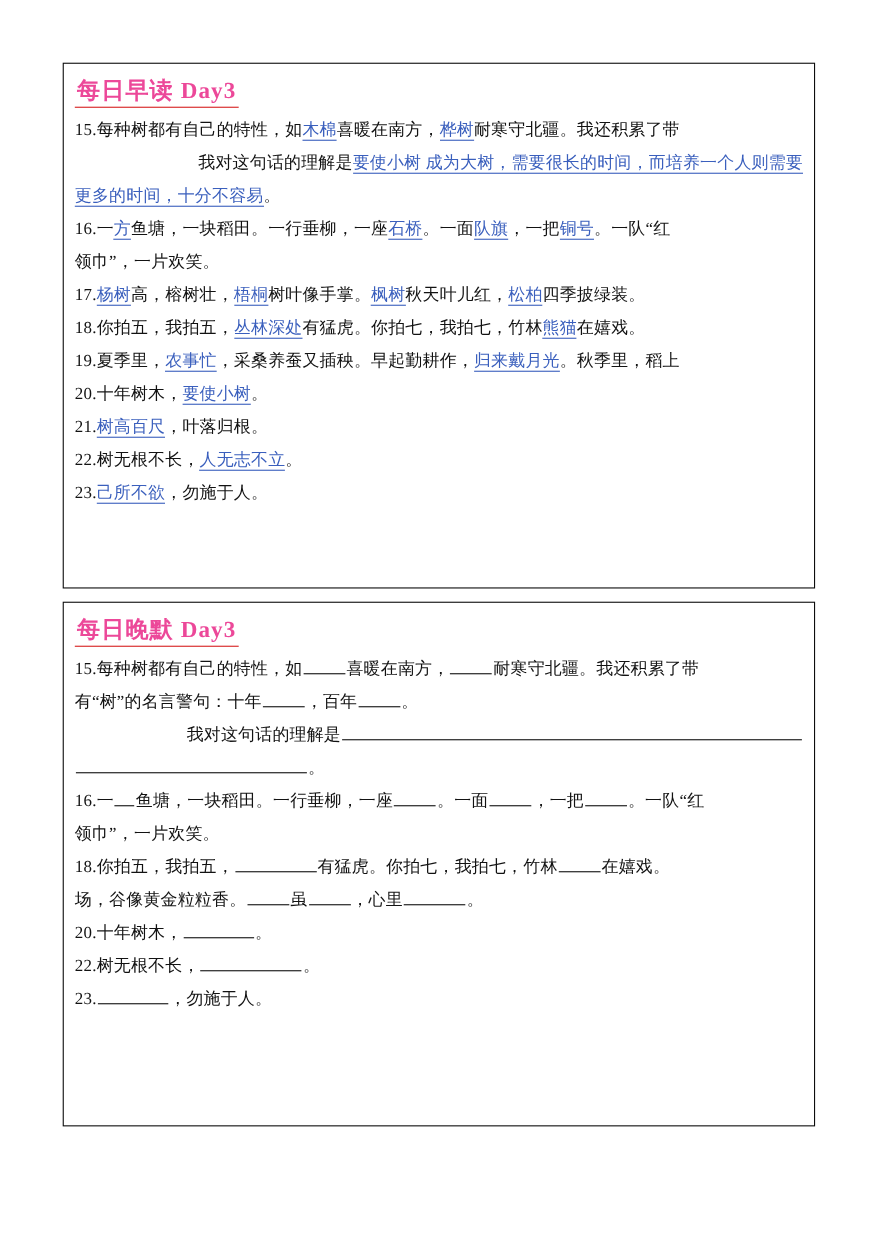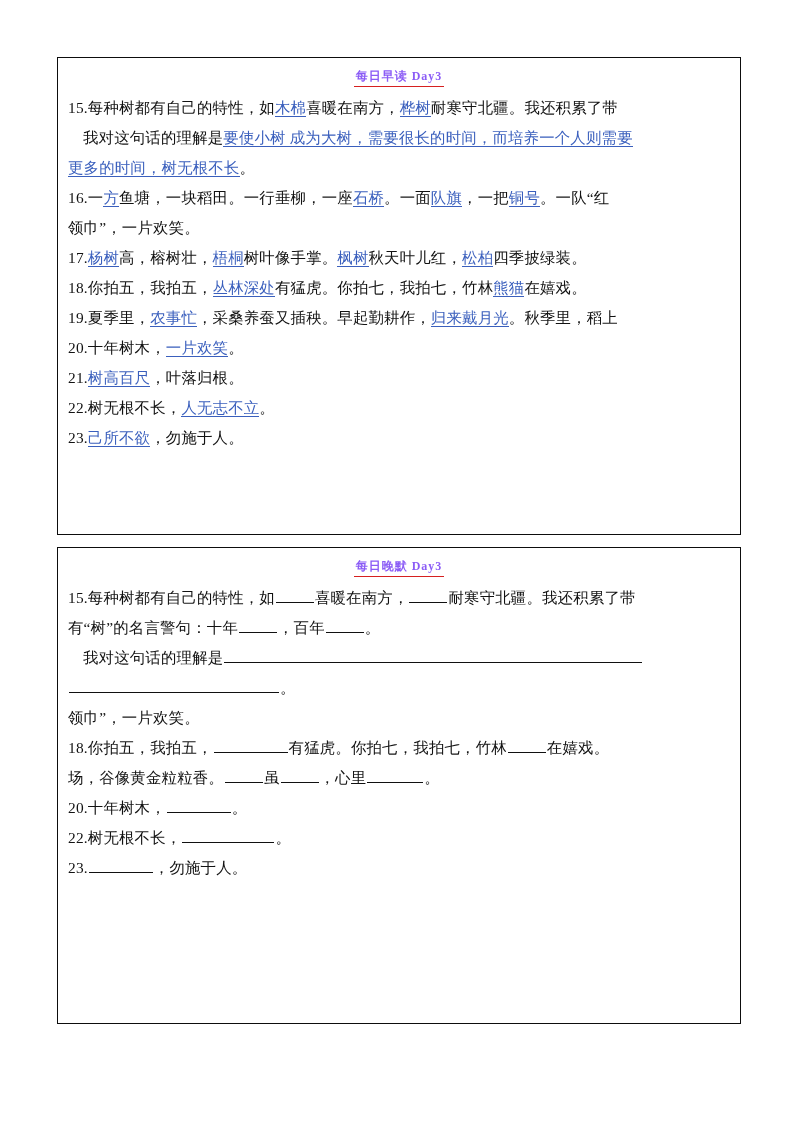--- a/index.html
+++ b/index.html
@@ -29,42 +29,41 @@
     width: 684px;
     box-sizing: border-box;
     border: 1.4px solid #0d0d0d;
     background: #ffffff;
     padding: 8px 10px 10px 10px;
   }
   #box-morning { top: 57px; height: 478px; }
   #box-evening { top: 547px; height: 477px; }
 
   .box-title {
-    text-align: center;
-    color: #8b5cf6;
-    font-size: 12px;
+    color: #ec4899;
+    font-size: 21px;
     font-weight: 700;
     letter-spacing: 1px;
     margin: 3px 0 6px 0;
     line-height: 1.3;
   }
   .box-title .title-inner {
     display: inline-block;
     border-bottom: 1.2px solid #d62020;
     padding: 0 2px 1px 2px;
   }
 
   .line {
     font-size: 15.4px;
     line-height: 30px;
     color: #121212;
     letter-spacing: 0.2px;
     white-space: nowrap;
   }
-  .line.indent { padding-left: 15px; }
+  .line.indent { padding-left: 15px; text-align: right; }
 
   
   .ans {
     color: #3a5fbd;
     border-bottom: 1.1px solid #3a5fbd;
     padding-bottom: 0px;
   }
 
   
   .blk {
@@ -88,42 +87,43 @@
 
 <div class="page">
 
   <div class="exercise-box" id="box-morning">
     <div class="box-title">
       <span class="title-inner">每日早读 Day3</span>
     </div>
     <div id="morning-lines">
         <div class="line"><span>15.</span><span class="">每种树都有自己的特性，如</span><span class="ans">木棉</span><span class="">喜暖在南方，</span><span class="ans">桦树</span><span class="">耐寒守北疆。我还积累了带</span></div>
         <div class="line indent"><span class="">我对这句话的理解是</span><span class="ans">要使小树 成为大树，需要很长的时间，而培养一个人则需要</span></div>
-        <div class="line"><span class="ans">更多的时间，树无根不长</span><span class="">。</span></div>
+        <div class="line"><span class="ans">更多的时间，十分不容易</span><span class="">。</span></div>
         <div class="line"><span>16.</span><span class="">一</span><span class="ans">方</span><span class="">鱼塘，一块稻田。一行垂柳，一座</span><span class="ans">石桥</span><span class="">。一面</span><span class="ans">队旗</span><span class="">，一把</span><span class="ans">铜号</span><span class="">。一队“红</span></div>
         <div class="line"><span class="">领巾”，一片欢笑。</span></div>
         <div class="line"><span>17.</span><span class="ans">杨树</span><span class="">高，榕树壮，</span><span class="ans">梧桐</span><span class="">树叶像手掌。</span><span class="ans">枫树</span><span class="">秋天叶儿红，</span><span class="ans">松柏</span><span class="">四季披绿装。</span></div>
         <div class="line"><span>18.</span><span class="">你拍五，我拍五，</span><span class="ans">丛林深处</span><span class="">有猛虎。你拍七，我拍七，竹林</span><span class="ans">熊猫</span><span class="">在嬉戏。</span></div>
         <div class="line"><span>19.</span><span class="">夏季里，</span><span class="ans">农事忙</span><span class="">，采桑养蚕又插秧。早起勤耕作，</span><span class="ans">归来戴月光</span><span class="">。秋季里，稻上</span></div>
-        <div class="line"><span>20.</span><span class="">十年树木，</span><span class="ans">一片欢笑</span><span class="">。</span></div>
+        <div class="line"><span>20.</span><span class="">十年树木，</span><span class="ans">要使小树</span><span class="">。</span></div>
         <div class="line"><span>21.</span><span class="ans">树高百尺</span><span class="">，叶落归根。</span></div>
         <div class="line"><span>22.</span><span class="">树无根不长，</span><span class="ans">人无志不立</span><span class="">。</span></div>
         <div class="line"><span>23.</span><span class="ans">己所不欲</span><span class="">，勿施于人。</span></div>
       </div>
   </div>
 
   <div class="exercise-box" id="box-evening">
     <div class="box-title">
       <span class="title-inner">每日晚默 Day3</span>
     </div>
     <div id="evening-lines">
         <div class="line"><span>15.</span><span class="">每种树都有自己的特性，如</span><span class="blk w4"></span><span class="">喜暖在南方，</span><span class="blk w4"></span><span class="">耐寒守北疆。我还积累了带</span></div>
         <div class="line"><span class="">有“树”的名言警句：十年</span><span class="blk w4"></span><span class="">，百年</span><span class="blk w4"></span><span class="">。</span></div>
         <div class="line indent"><span class="">我对这句话的理解是</span><span class="blk w-rest1"></span></div>
         <div class="line"><span class="blk w-rest2"></span><span class="">。</span></div>
+        <div class="line"><span>16.</span><span class="">一</span><span class="blk w2"></span><span class="">鱼塘，一块稻田。一行垂柳，一座</span><span class="blk w4"></span><span class="">。一面</span><span class="blk w4"></span><span class="">，一把</span><span class="blk w4"></span><span class="">。一队“红</span></div>
         <div class="line"><span class="">领巾”，一片欢笑。</span></div>
         <div class="line"><span>18.</span><span class="">你拍五，我拍五，</span><span class="blk w8"></span><span class="">有猛虎。你拍七，我拍七，竹林</span><span class="blk w4"></span><span class="">在嬉戏。</span></div>
         <div class="line"><span class="">场，谷像黄金粒粒香。</span><span class="blk w4"></span><span class="">虽</span><span class="blk w4"></span><span class="">，心里</span><span class="blk w6"></span><span class="">。</span></div>
         <div class="line"><span>20.</span><span class="">十年树木，</span><span class="blk w7"></span><span class="">。</span></div>
         <div class="line"><span>22.</span><span class="">树无根不长，</span><span class="blk w10"></span><span class="">。</span></div>
         <div class="line"><span>23.</span><span class="blk w7"></span><span class="">，勿施于人。</span></div>
       </div>
   </div>
 
 </div>

